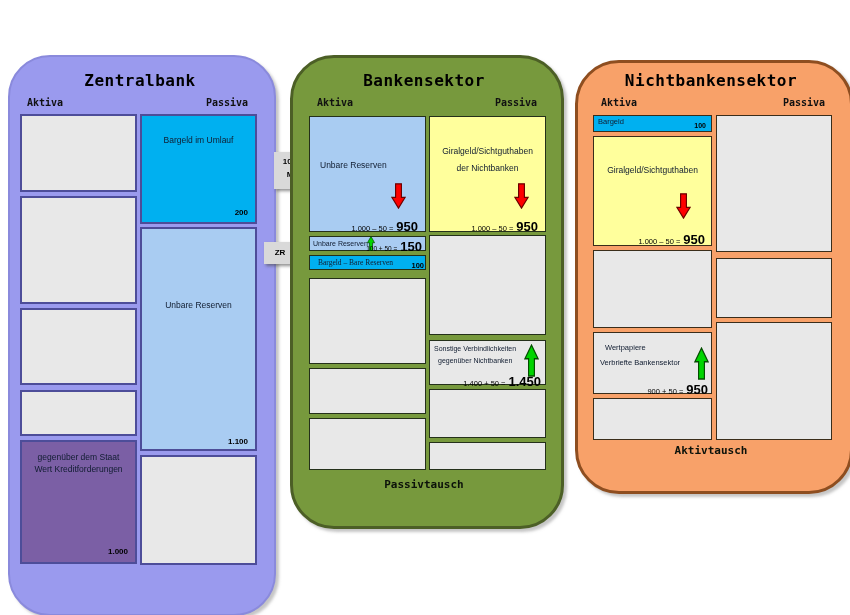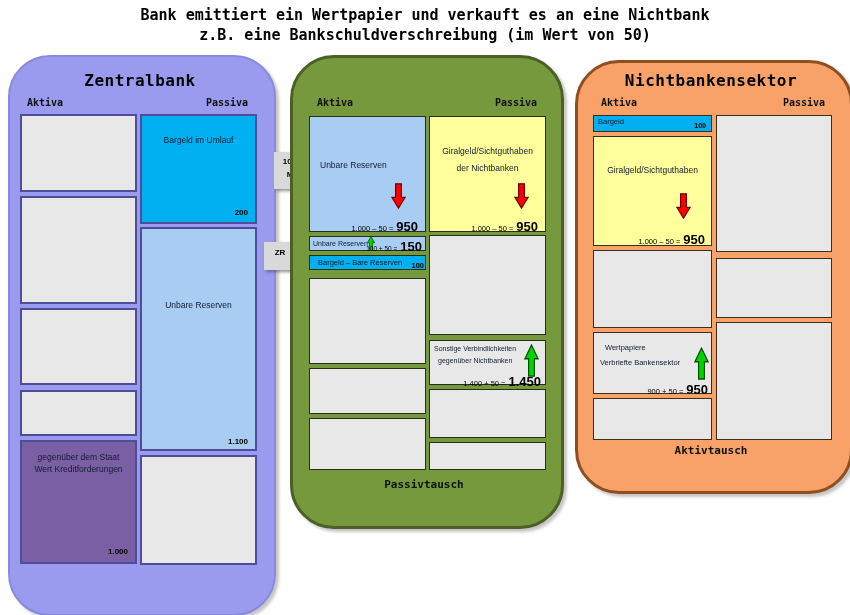--- a/index.html
+++ b/index.html
@@ -32,24 +32,20 @@
   .foot{font-size:11px;color:#0c120a;}
   .taglabel{position:absolute;background:#D9D9D9;box-shadow:2px 2px 3px rgba(70,70,70,0.6);
             text-align:center;font-weight:bold;font-size:8px;color:#000;}
   .arrow,.brace{position:absolute;}
 </style>
 </head>
 <body>
 
 <div id="screen">
 
-  <div class="abs main-title mono">
-    <div>Bank emittiert ein Wertpapier und verkauft es an eine Nichtbank</div>
-    <div>z.B. eine Bankschuldverschreibung (im Wert von 50)</div>
-  </div>
 
   <div class="panel p-zb"></div>
   <div class="abs mono sect-title ctr" style="left:8px;top:71px;width:264px;">Zentralbank</div>
   <div class="abs hdr" style="left:27px;top:97px;">Aktiva</div>
   <div class="abs hdr" style="left:206px;top:97px;">Passiva</div>
 
   <div class="box gray b-zb" style="left:20px;top:114px;width:117px;height:78px;"></div>
   <div class="box gray b-zb" style="left:20px;top:196px;width:117px;height:108px;"></div>
   <div class="box gray b-zb" style="left:20px;top:308px;width:117px;height:77px;"></div>
   <div class="box gray b-zb" style="left:20px;top:390px;width:117px;height:46px;"></div>
@@ -63,30 +59,31 @@
   <div class="abs val" style="left:150px;top:208px;width:98px;text-align:right;">200</div>
   <div class="box lblue b-zb" style="left:140px;top:227px;width:117px;height:224px;"></div>
   <div class="abs lbl ctr" style="left:140px;top:300px;width:117px;">Unbare Reserven</div>
   <div class="abs val" style="left:150px;top:437px;width:98px;text-align:right;">1.100</div>
   <div class="box gray b-zb" style="left:140px;top:455px;width:117px;height:110px;"></div>
 
   <div class="taglabel" style="left:258px;top:152px;width:38px;height:34px;padding-top:3px;line-height:13px;margin-left:16px;">
     <div>100%</div>
     <div>MR</div>
   </div>
-  <div class="taglabel" style="left:264px;top:242px;width:32px;height:28px;line-height:21px;">ZR</div>
+  <div class="taglabel" style="left:264px;top:242px;width:32px;height:22px;line-height:21px;">ZR</div>
 
   <svg class="brace" style="left:292px;top:114px;width:16px;height:119px;" viewBox="0 0 20 100" preserveAspectRatio="none">
     <path d="M17 1 Q9 1 9 11 L9 40 Q9 50 1 50 Q9 50 9 60 L9 89 Q9 99 17 99" fill="none" stroke="#111" stroke-width="2.4" vector-effect="non-scaling-stroke"></path>
   </svg>
   <svg class="brace" style="left:292px;top:235px;width:16px;height:40px;" viewBox="0 0 20 100" preserveAspectRatio="none">
     <path d="M17 2 Q9 2 9 12 L9 40 Q9 50 1 50 Q9 50 9 60 L9 88 Q9 98 17 98" fill="none" stroke="#111" stroke-width="2.2" vector-effect="non-scaling-stroke"></path>
   </svg>
 
   <div class="panel p-bs"></div>
+  <div class="abs mono sect-title ctr" style="left:290px;top:71px;width:268px;">Bankensektor</div>
   <div class="abs hdr" style="left:317px;top:97px;">Aktiva</div>
   <div class="abs hdr" style="left:495px;top:97px;">Passiva</div>
 
   <div class="box lblue b-bs" style="left:309px;top:116px;width:117px;height:116px;"></div>
   <div class="abs lbl" style="left:320px;top:160px;">Unbare Reserven</div>
   <svg class="arrow" style="left:391px;top:183px;width:15px;height:26px;" viewBox="0 0 18 30" preserveAspectRatio="none">
     <path d="M5.5 1 H12.5 V16.5 H17 L9 29 L1 16.5 H5.5 Z" fill="#FE0000" stroke="#6b0000" stroke-width="1.4"></path>
   </svg>
   <div class="abs eq" style="left:326px;top:219px;width:92px;text-align:right;">
     <span>1.000 – 50 =</span><b>950</b>
@@ -95,21 +92,21 @@
   <div class="box lblue b-bs" style="left:309px;top:236px;width:117px;height:15px;"></div>
   <div class="abs lbl-sm" style="left:313px;top:240px;">Unbare Reserven</div>
   <svg class="arrow" style="left:367px;top:236px;width:8px;height:15px;" viewBox="0 0 18 30" preserveAspectRatio="none">
     <path d="M5.5 29 V13.5 H1 L9 1 L17 13.5 H12.5 V29 Z" fill="#00D400" stroke="#044d00" stroke-width="1.6"></path>
   </svg>
   <div class="abs eq" style="left:332px;top:239px;width:90px;text-align:right;font-size:6.5px;">
     <span>100 + 50 =</span><b>150</b>
   </div>
 
   <div class="box cyan b-bs" style="left:309px;top:255px;width:117px;height:15px;"></div>
-  <div class="abs lbl-sm" style="left:318px;top:259px;font-size:7.5px;">Bargeld – Bare Reserven</div>
+  <div class="abs lbl-sm" style="left:318px;top:259px;font-size:7.5px;font-family:Liberation Serif, serif;">Bargeld – Bare Reserven</div>
   <div class="abs val" style="left:340px;top:261px;width:84px;text-align:right;font-size:7.5px;">100</div>
 
   <div class="box gray b-bs" style="left:309px;top:278px;width:117px;height:86px;"></div>
   <div class="box gray b-bs" style="left:309px;top:368px;width:117px;height:46px;"></div>
   <div class="box gray b-bs" style="left:309px;top:418px;width:117px;height:52px;"></div>
 
   <div class="box yellow b-bs" style="left:429px;top:116px;width:117px;height:116px;"></div>
   <div class="abs lbl ctr" style="left:429px;top:146px;width:117px;">Giralgeld/Sichtguthaben</div>
   <div class="abs lbl ctr" style="left:429px;top:163px;width:117px;">der Nichtbanken</div>
   <svg class="arrow" style="left:514px;top:183px;width:15px;height:26px;" viewBox="0 0 18 30" preserveAspectRatio="none">

